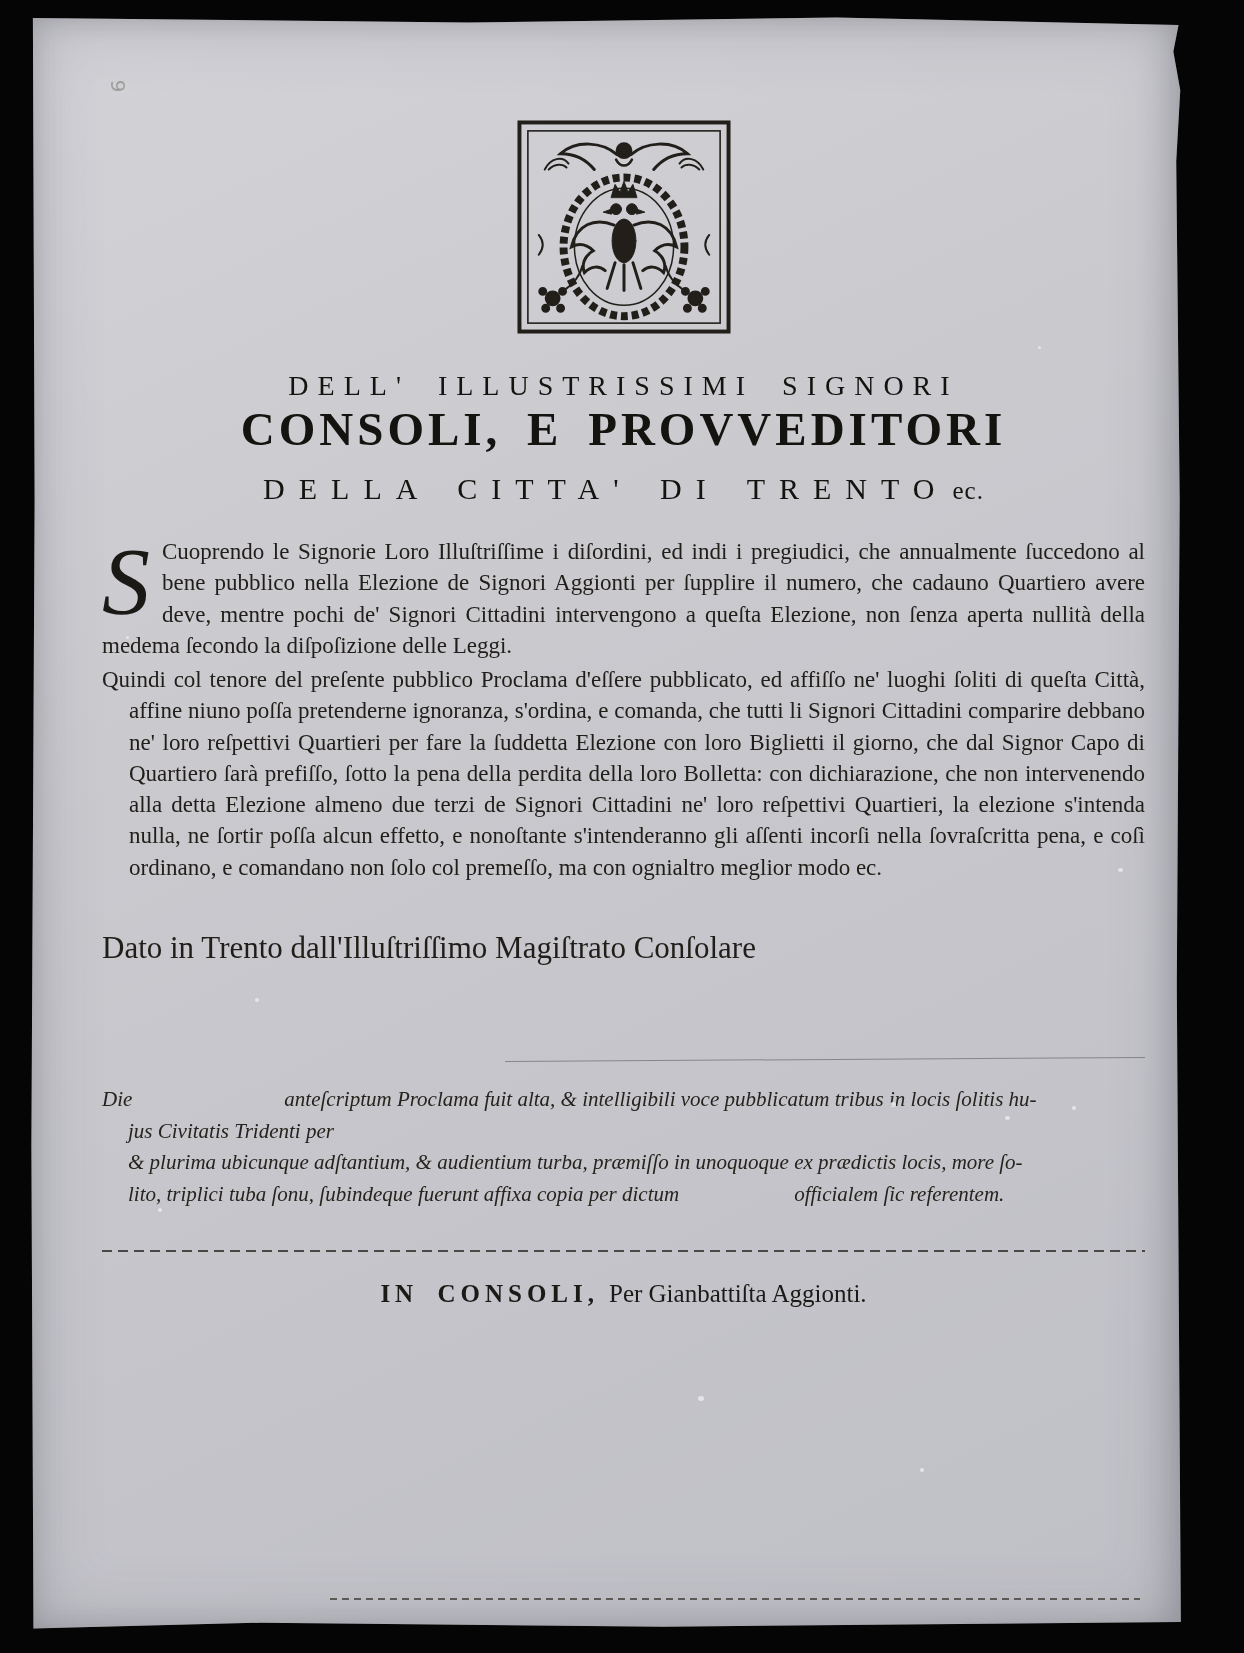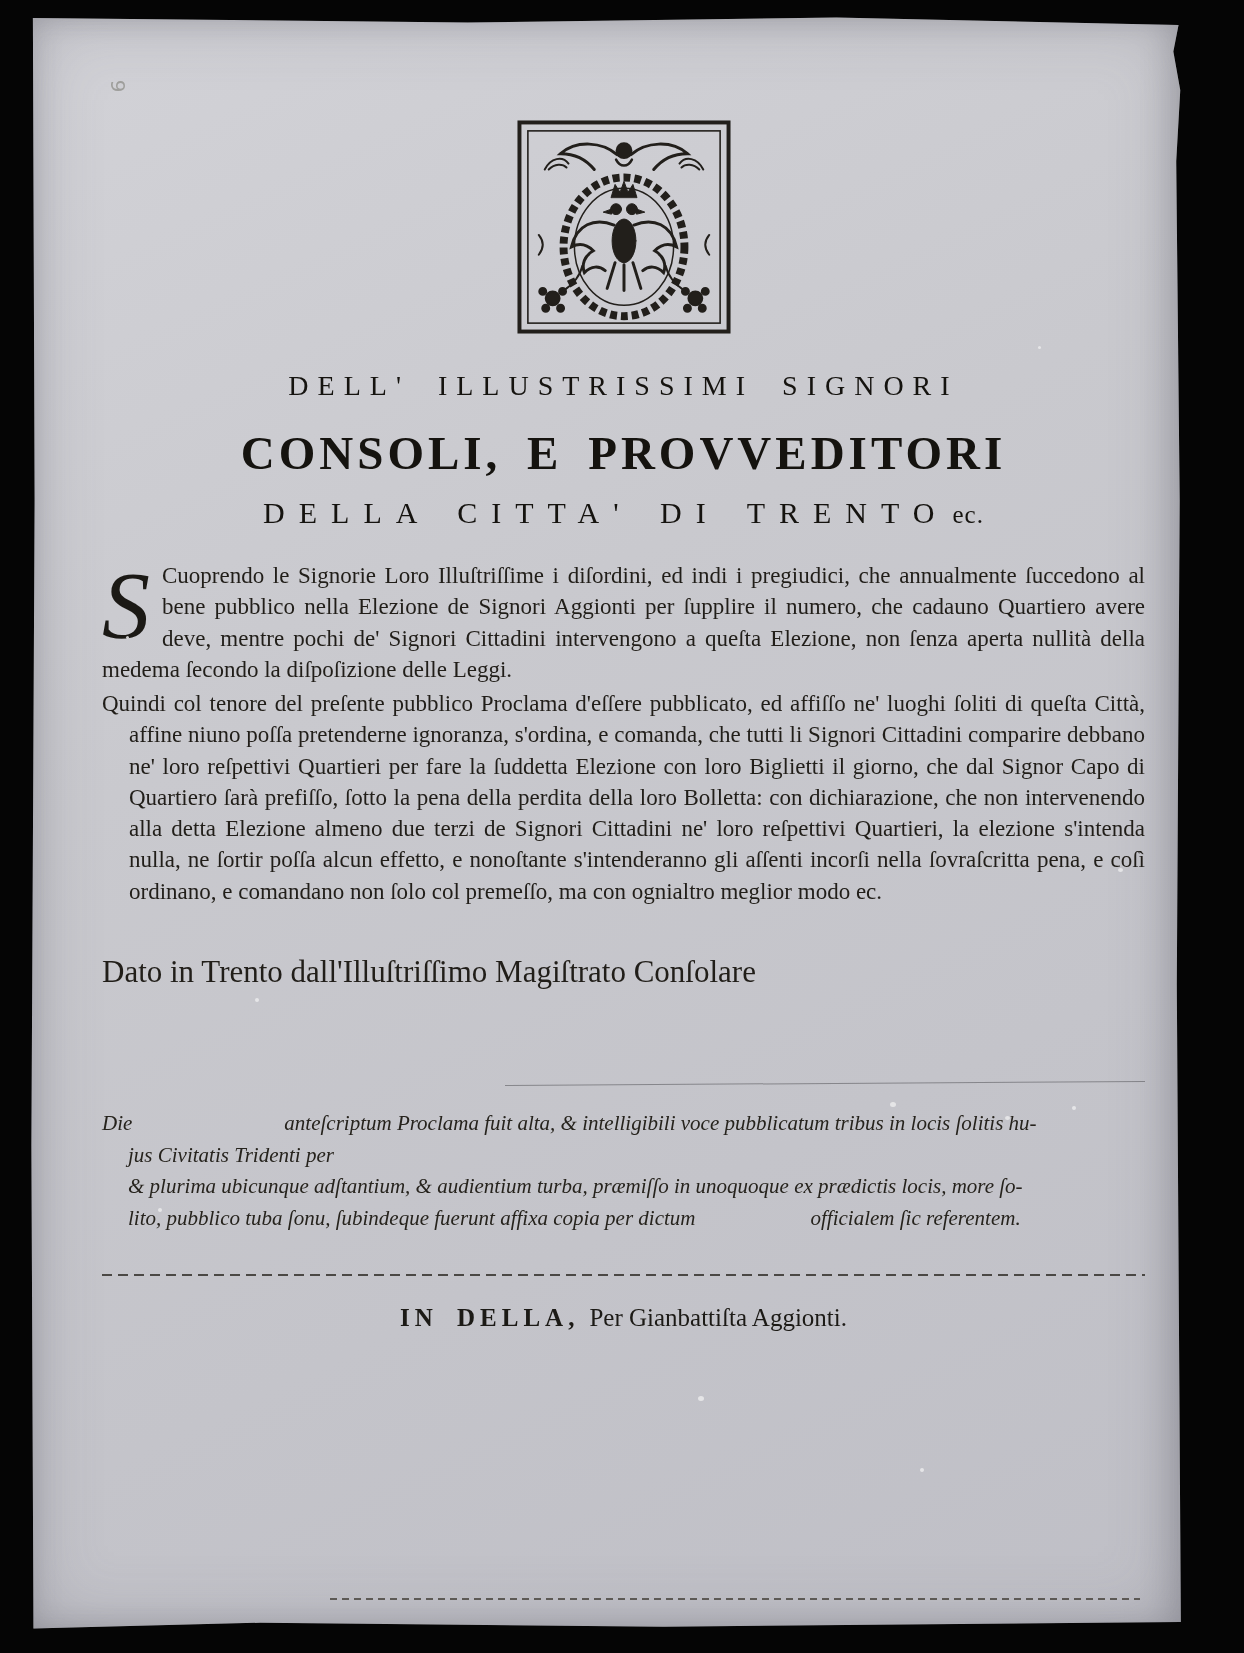--- a/index.html
+++ b/index.html
@@ -20,21 +20,21 @@
   .pencil-mark {
     position:absolute; left:82px; top:58px; font-size:20px; color:#8e8e88;
     transform: rotate(90deg); opacity:.75; font-family:"DejaVu Sans",sans-serif;
   }
   .emblem { width:218px; margin:102px auto 0 auto; }
   .emblem svg { display:block; }
 
   .title-block { text-align:center; margin-top:34px; color:#15130f; }
   .t1 { font-size:57px; font-weight:bold; letter-spacing:7px; word-spacing:14px; white-space:nowrap; }
   .t2 { margin-top:14px; font-size:28px; font-weight:normal; letter-spacing:9px; word-spacing:12px; white-space:nowrap; }
-  .t3 { margin-top:24px; font-size:47px; font-weight:bold; letter-spacing:4px; word-spacing:10px; white-space:nowrap; }
+  .t3 { font-size:47px; font-weight:bold; letter-spacing:4px; word-spacing:10px; white-space:nowrap; }
   .t4 { margin-top:16px; font-size:30px; font-weight:normal; letter-spacing:14px; word-spacing:6px; white-space:nowrap;text-align:center; }
   .t4 .ec { font-size:25px; letter-spacing:1px; margin-left:4px; }
 
   .body-block { margin-top:30px; font-size:23px; line-height:1.36; text-align:justify; color:#211e19; }
   .dropcap {
     float:left; font-size:96px; line-height:.74; font-style:italic;
     padding:10px 12px 2px 0; color:#1b1915;
   }
   .para2 { margin-top:3px; padding-left:27px; text-indent:-27px; }
   .dateline { margin-top:44px; text-align:left; font-size:31px; }
@@ -142,30 +142,30 @@
         <span class="lt-seg">anteſcriptum Proclama fuit alta, &amp; intelligibili voce pubblicatum tribus in locis ſolitis hu-</span>
       </div>
       <div class="lt-line">
         <span class="lt-seg">jus Civitatis Tridenti per</span>
         <span class="blank b2"></span>
       </div>
       <div class="lt-line">
         <span class="lt-seg">&amp; plurima ubicunque adſtantium, &amp; audientium turba, præmiſſo in unoquoque ex prædictis locis, more ſo-</span>
       </div>
       <div class="lt-line">
-        <span class="lt-seg">lito, pubblico tuba ſonu, ſubindeque fuerunt affixa copia per dictum</span>
+        <span class="lt-seg">lito, triplici tuba ſonu, ſubindeque fuerunt affixa copia per dictum</span>
         <span class="blank b3"></span>
         <span class="lt-seg">officialem ſic referentem.</span>
       </div>
     </section>
 
     <div class="dashed-rule"></div>
 
     <div class="imprint">
-      <span class="place">IN DELLA,</span><span class="rest">Per Gianbattiſta Aggionti.</span>
+      <span class="place">IN CONSOLI,</span><span class="rest">Per Gianbattiſta Aggionti.</span>
     </div>
 
     <div class="bottom-rule"></div>
 
     <div class="speck" style="left:860px; top:1086px; width:6px; height:5px;"></div>
     <div class="speck" style="left:975px; top:1100px; width:5px; height:4px;"></div>
     <div class="speck" style="left:1042px; top:1090px; width:4px; height:4px;"></div>
     <div class="speck" style="left:225px; top:982px; width:4px; height:4px;"></div>
     <div class="speck" style="left:1088px; top:852px; width:5px; height:4px;"></div>
     <div class="speck" style="left:128px; top:1192px; width:4px; height:4px;"></div>

